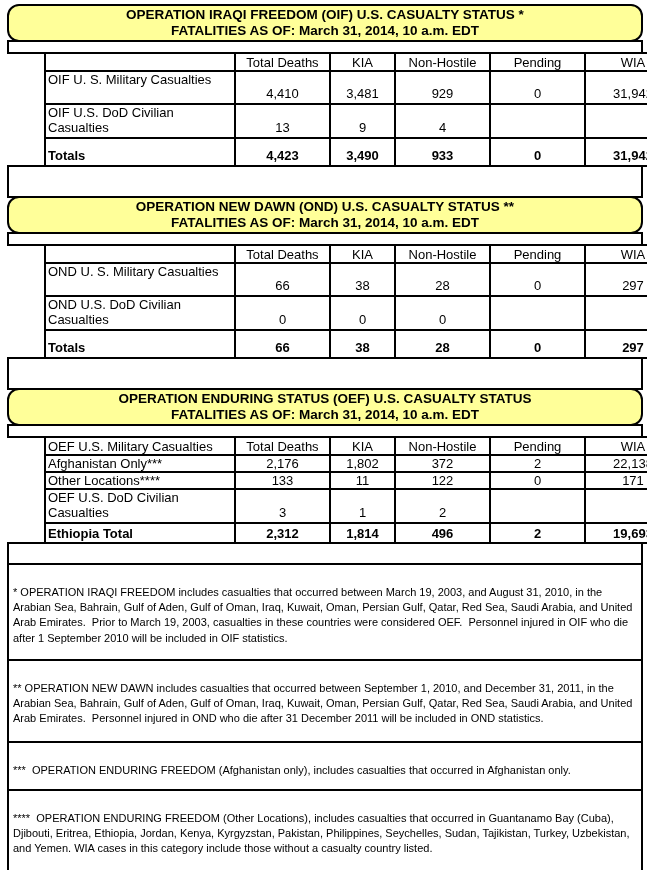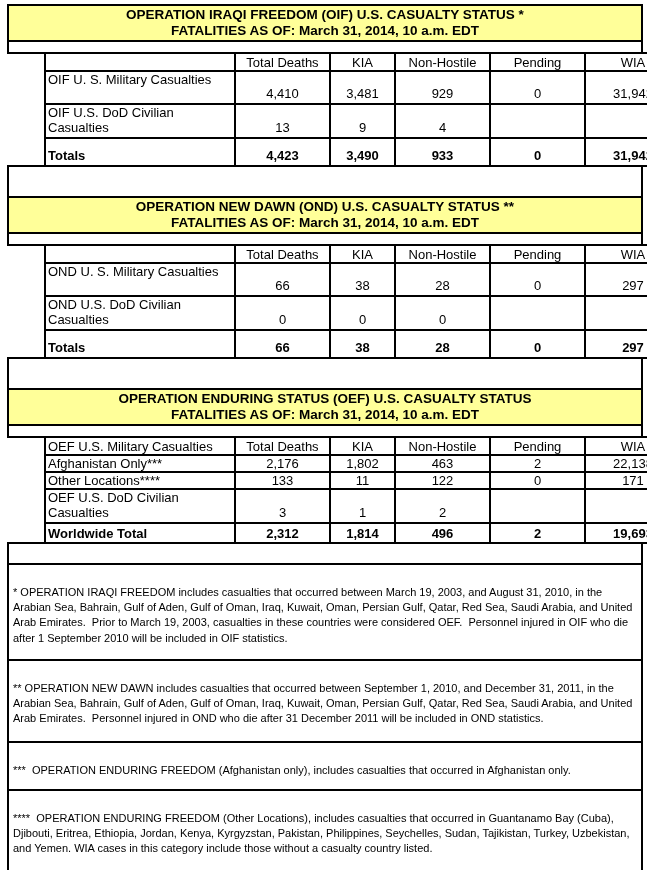--- a/index.html
+++ b/index.html
@@ -15,21 +15,21 @@
 
   .box { border: 2px solid #000; width: 636px; }
 
   .title-box {
     background: #FFFF99;
     text-align: center;
     font-weight: bold;
     font-size: 13.5px;
     line-height: 16px;
     height: 38px;
-    display: flex; flex-direction: column; justify-content: center;
+    display: flex; flex-direction: column; justify-content: center; border-radius: 12px;
   }
 
   .spacer { background: #fff; }
   .sp-sm { height: 14px; }
   .sp-lg { height: 33px; }
   .sp-md { height: 23px; }
 
   table.grid {
     border-collapse: collapse;
     table-layout: fixed;
@@ -195,42 +195,42 @@
       <td>Total Deaths</td>
       <td>KIA</td>
       <td>Non-Hostile</td>
       <td>Pending</td>
       <td>WIA</td>
     </tr>
     <tr class="mid">
       <td class="lbl">Afghanistan Only***</td>
       <td class="val">2,176</td>
       <td class="val">1,802</td>
-      <td class="val">463</td>
+      <td class="val">372</td>
       <td class="val">2</td>
       <td class="val">22,138</td>
     </tr>
     <tr class="mid">
       <td class="lbl">Other Locations****</td>
       <td class="val">133</td>
       <td class="val">11</td>
       <td class="val">122</td>
       <td class="val">0</td>
       <td class="val">171</td>
     </tr>
     <tr class="two-line">
       <td class="lbl">OEF U.S. DoD Civilian Casualties</td>
       <td class="val">3</td>
       <td class="val">1</td>
       <td class="val">2</td>
       <td class="val"></td>
       <td class="val"></td>
     </tr>
     <tr class="grand">
-      <td class="lbl">Worldwide Total</td>
+      <td class="lbl">Ethiopia Total</td>
       <td class="val">2,312</td>
       <td class="val">1,814</td>
       <td class="val">496</td>
       <td class="val">2</td>
       <td class="val nb">19,693</td>
     </tr>
   </tbody>
     </table>
   <div class="box spacer sp-md"></div>
 

